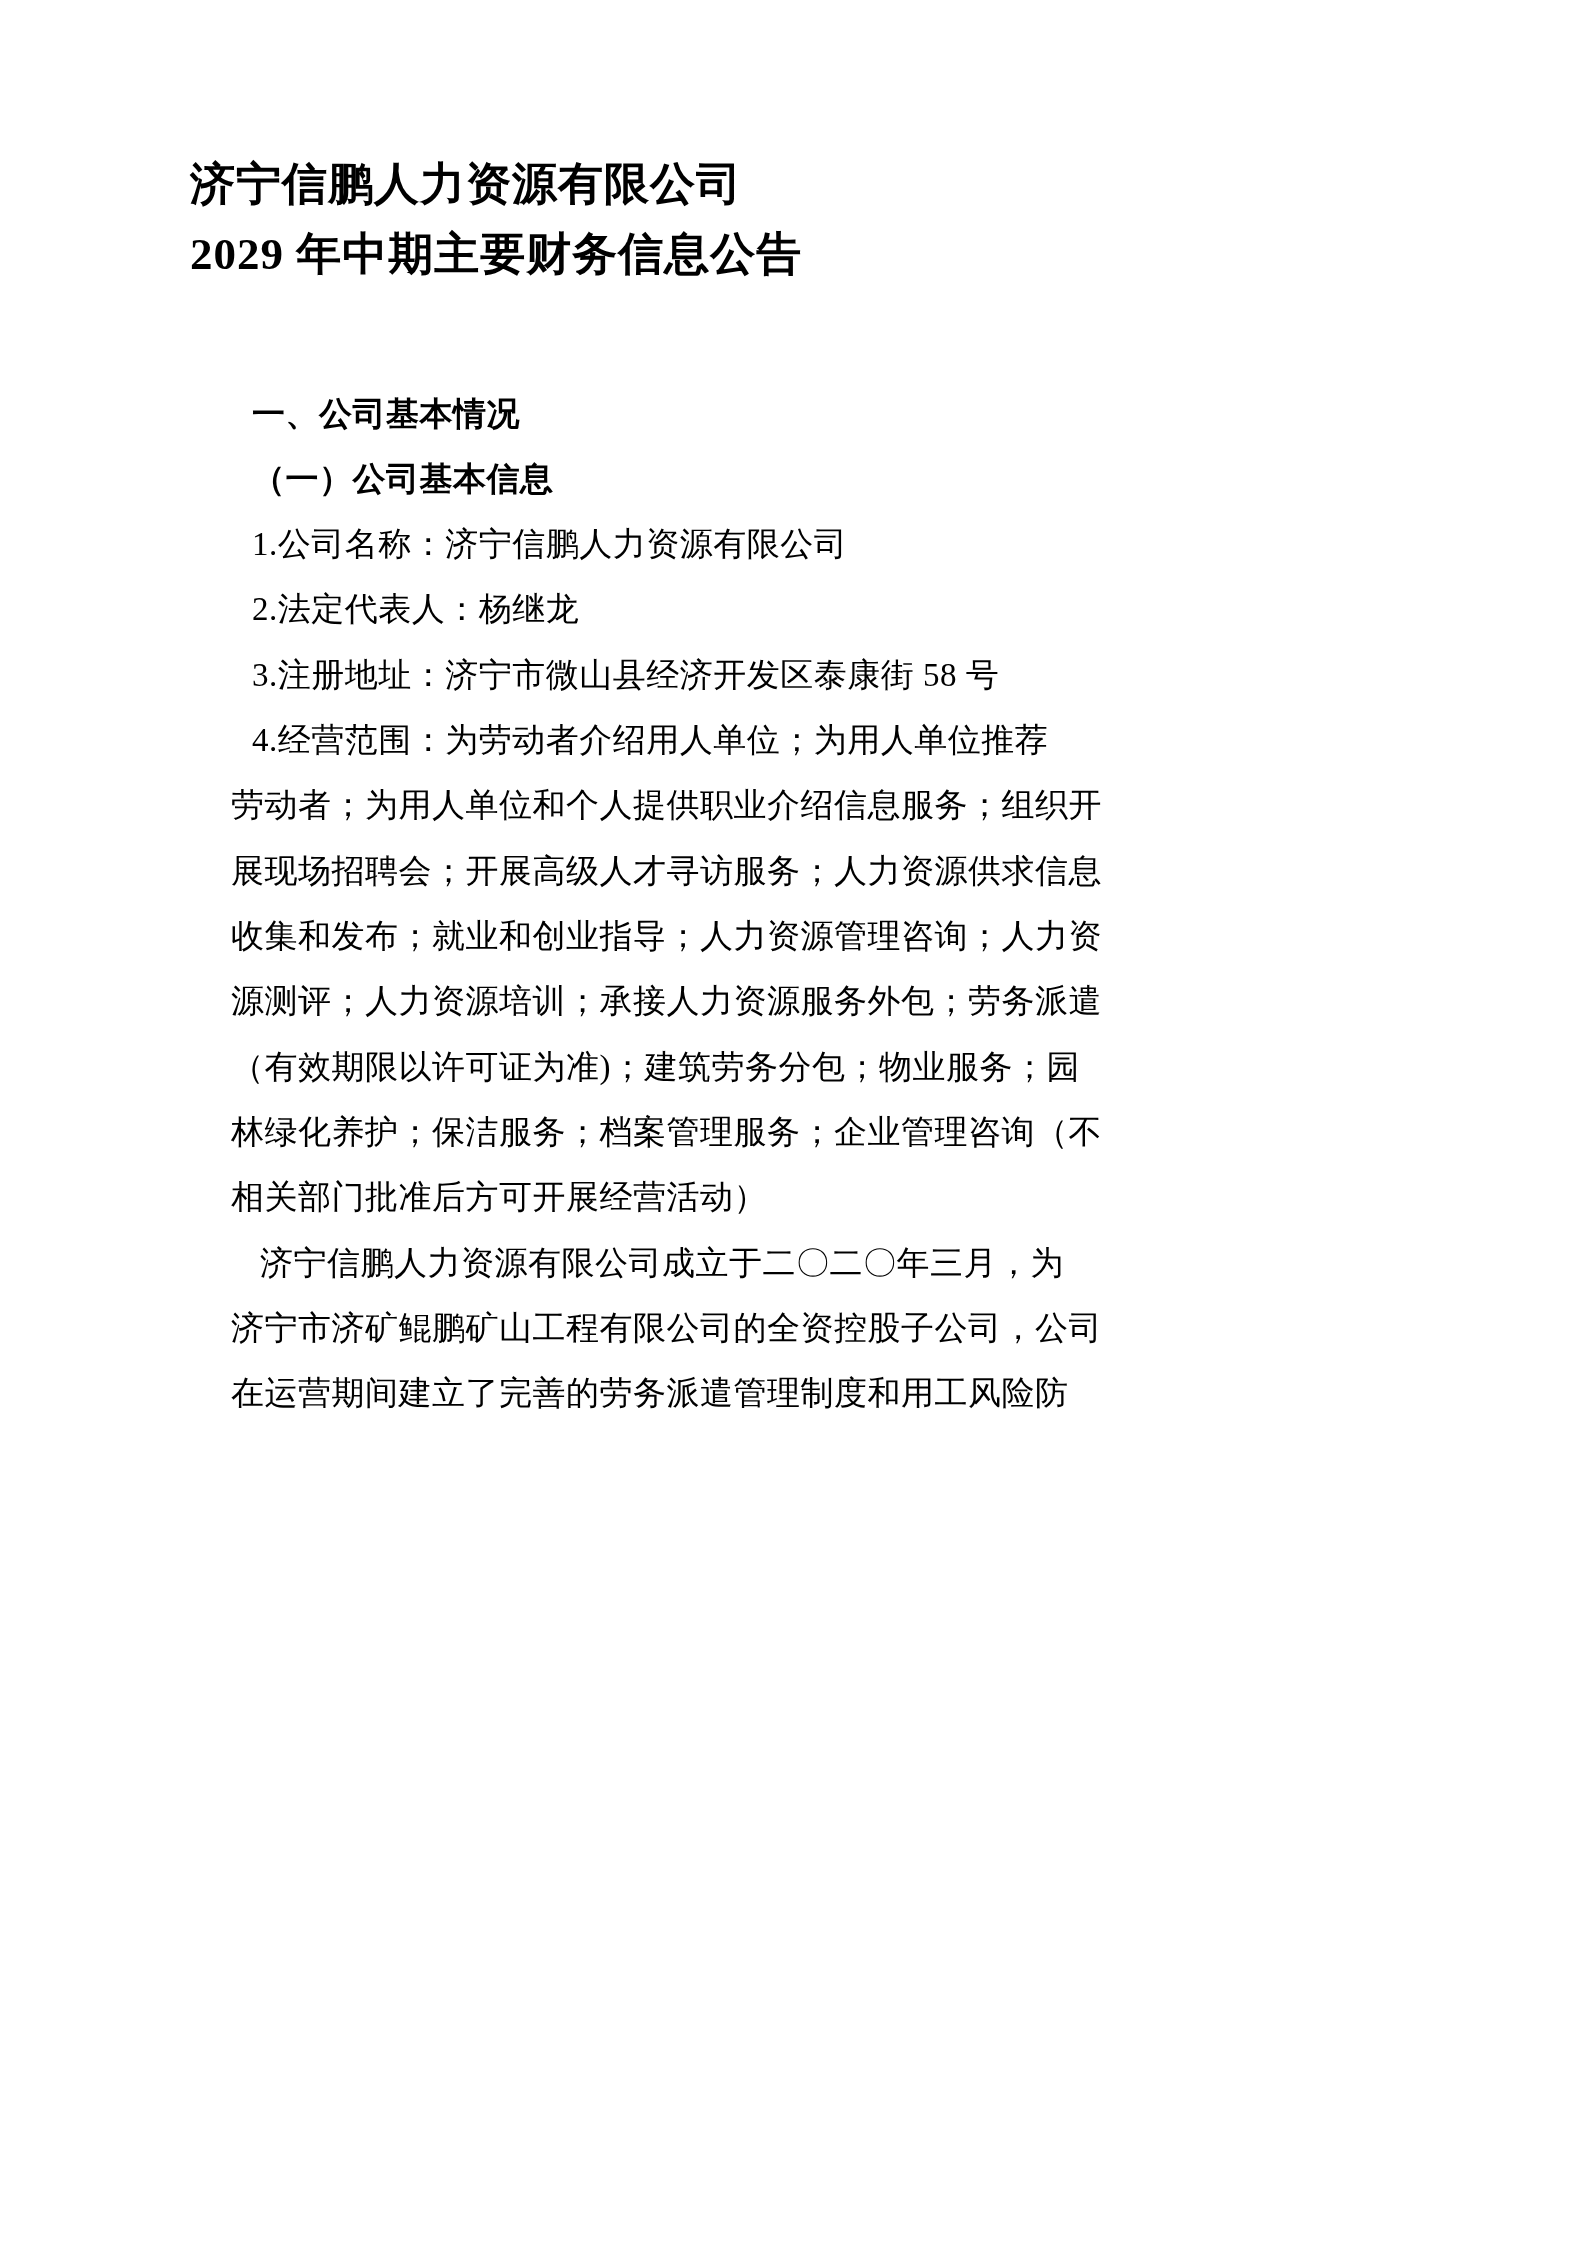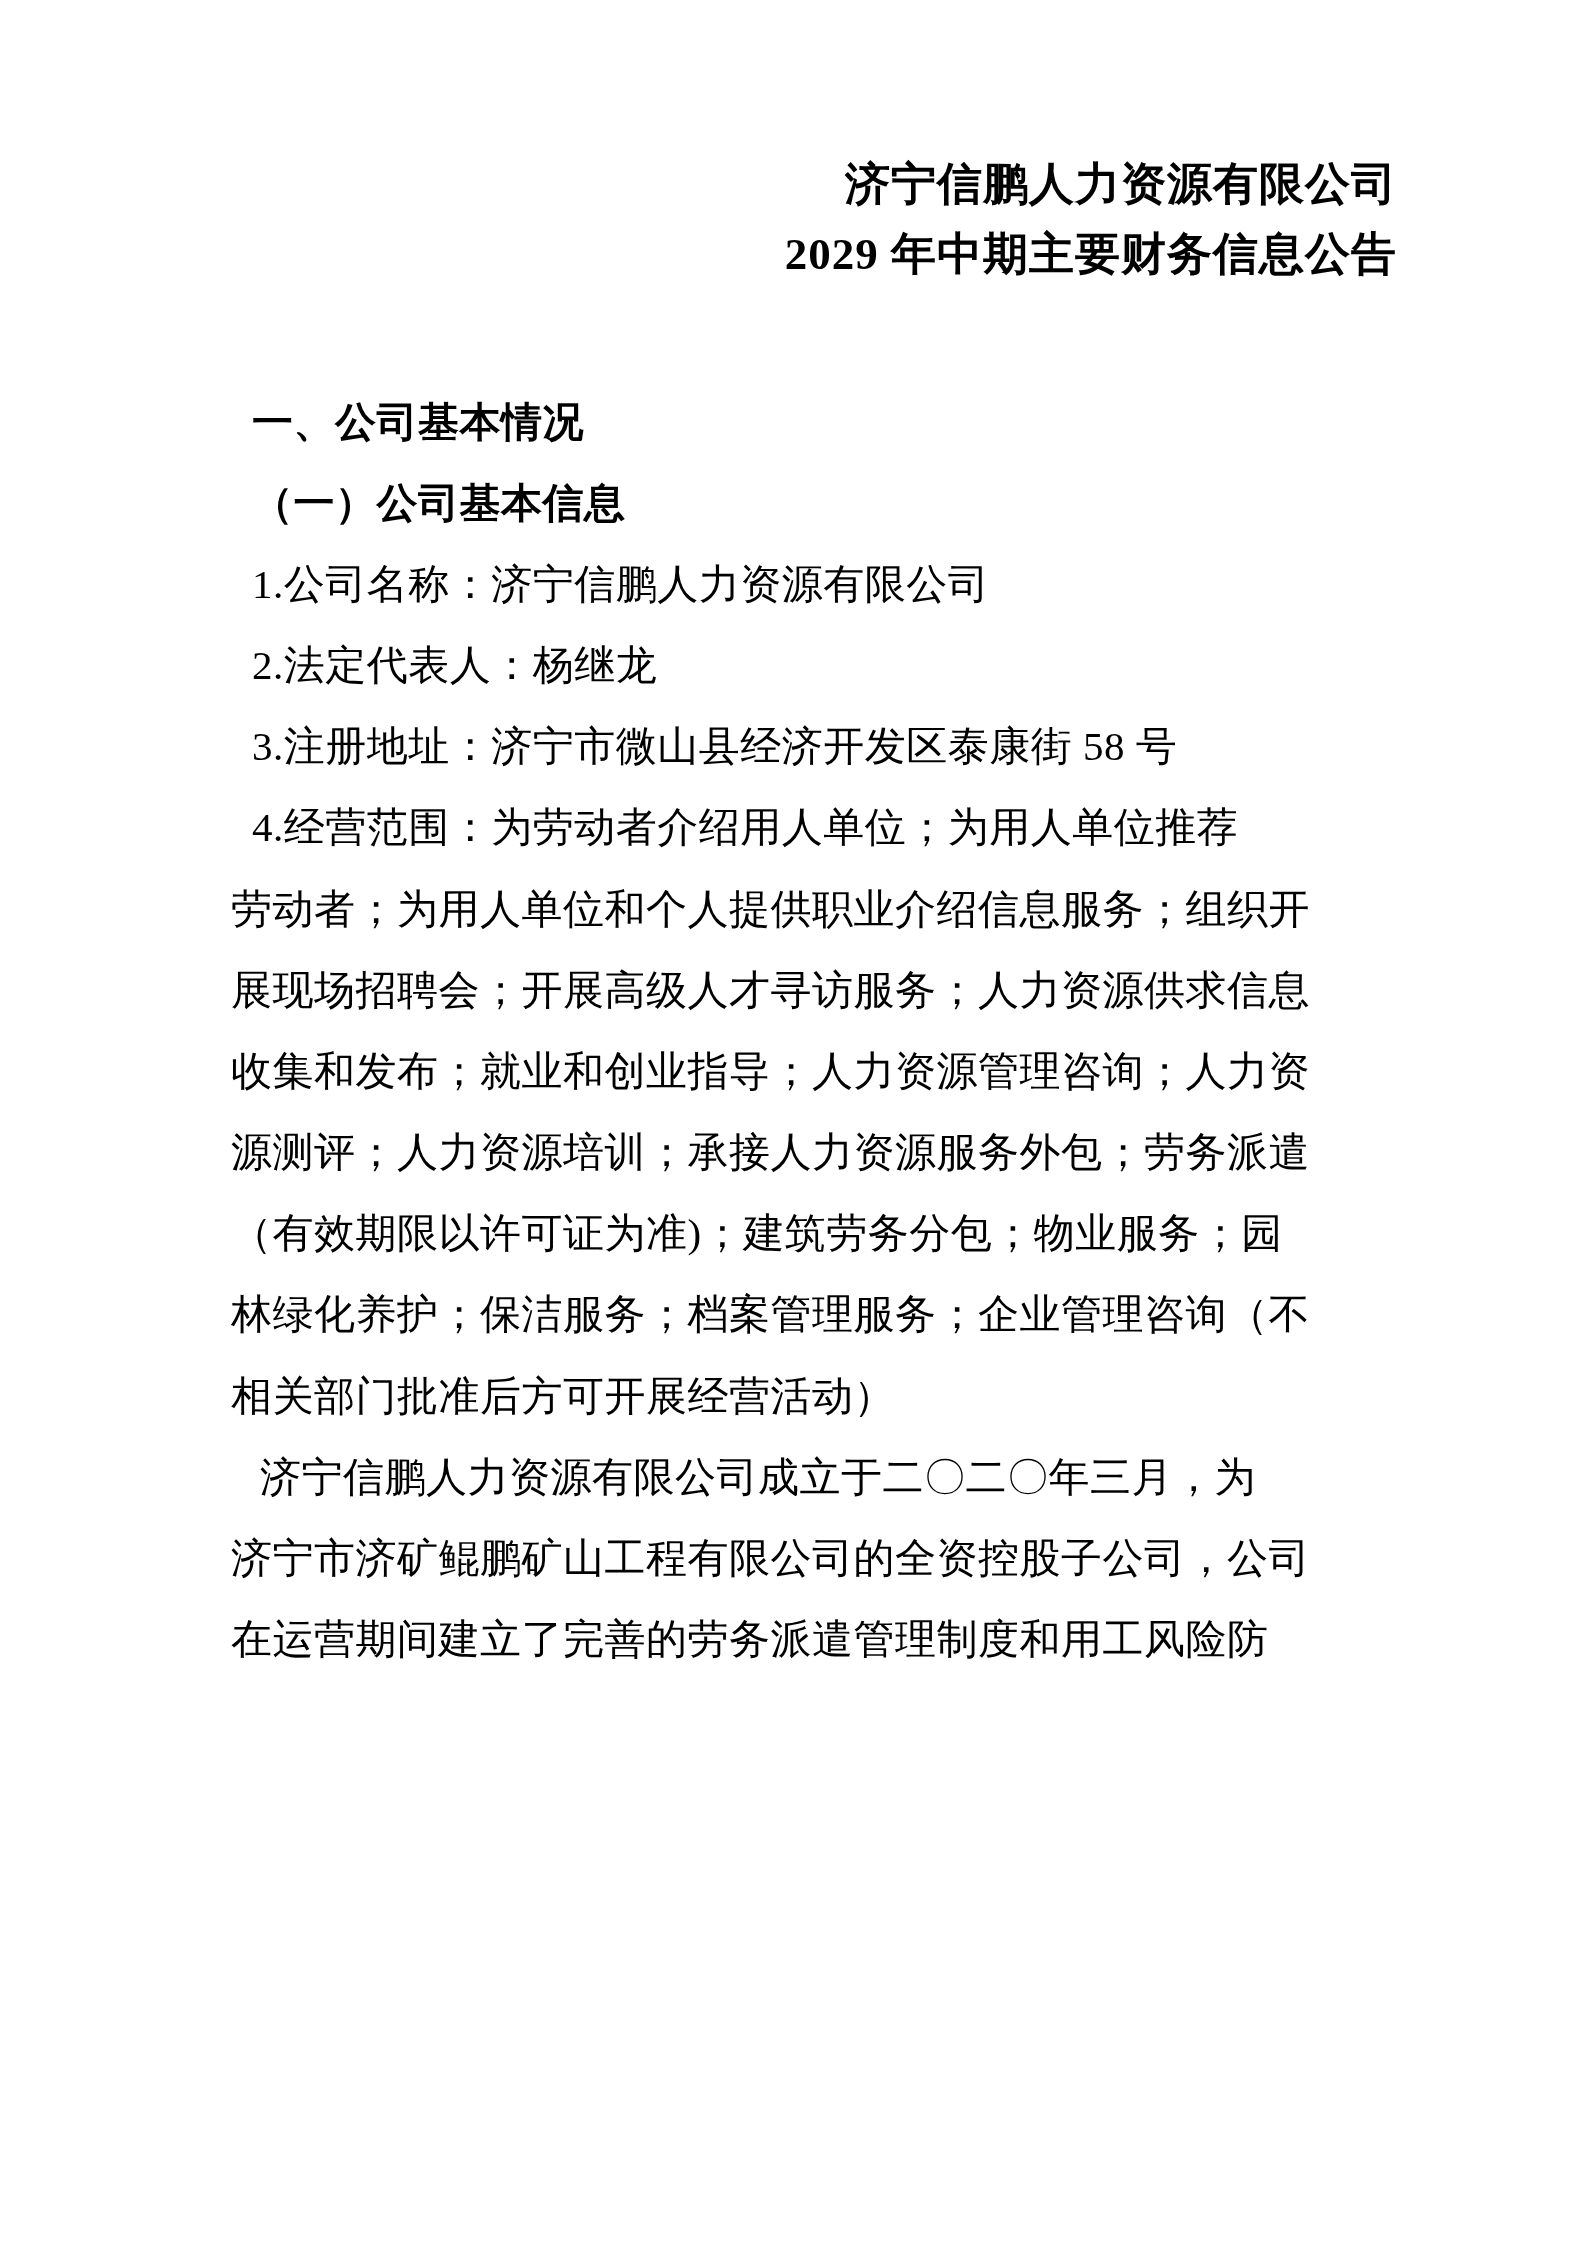--- a/index.html
+++ b/index.html
@@ -14,36 +14,36 @@
   .page {
     width: 1587px;
     height: 2245px;
     box-sizing: border-box;
     position: relative;
     background: #ffffff;
     padding: 150px 190px 0 190px;
     overflow: hidden;
   }
   .doc-title {
-    text-align: right;
+    text-align: left;
     font-weight: bold;
     font-size: 45px;
     line-height: 1.55;
     letter-spacing: 1px;
     margin: 0;
   }
   .doc-title .line {
     display: block;
     white-space: pre;
   }
   .title-gap {
     height: 92px;
   }
   .body-block {
-    font-size: 41px;
+    font-size: 33px;
     line-height: 1.98;
     letter-spacing: 0.5px;
   }
   .p {
     margin: 0;
     text-align: justify;
     text-justify: inter-ideograph;
   }
   .indent1 {
     text-indent: 0;

